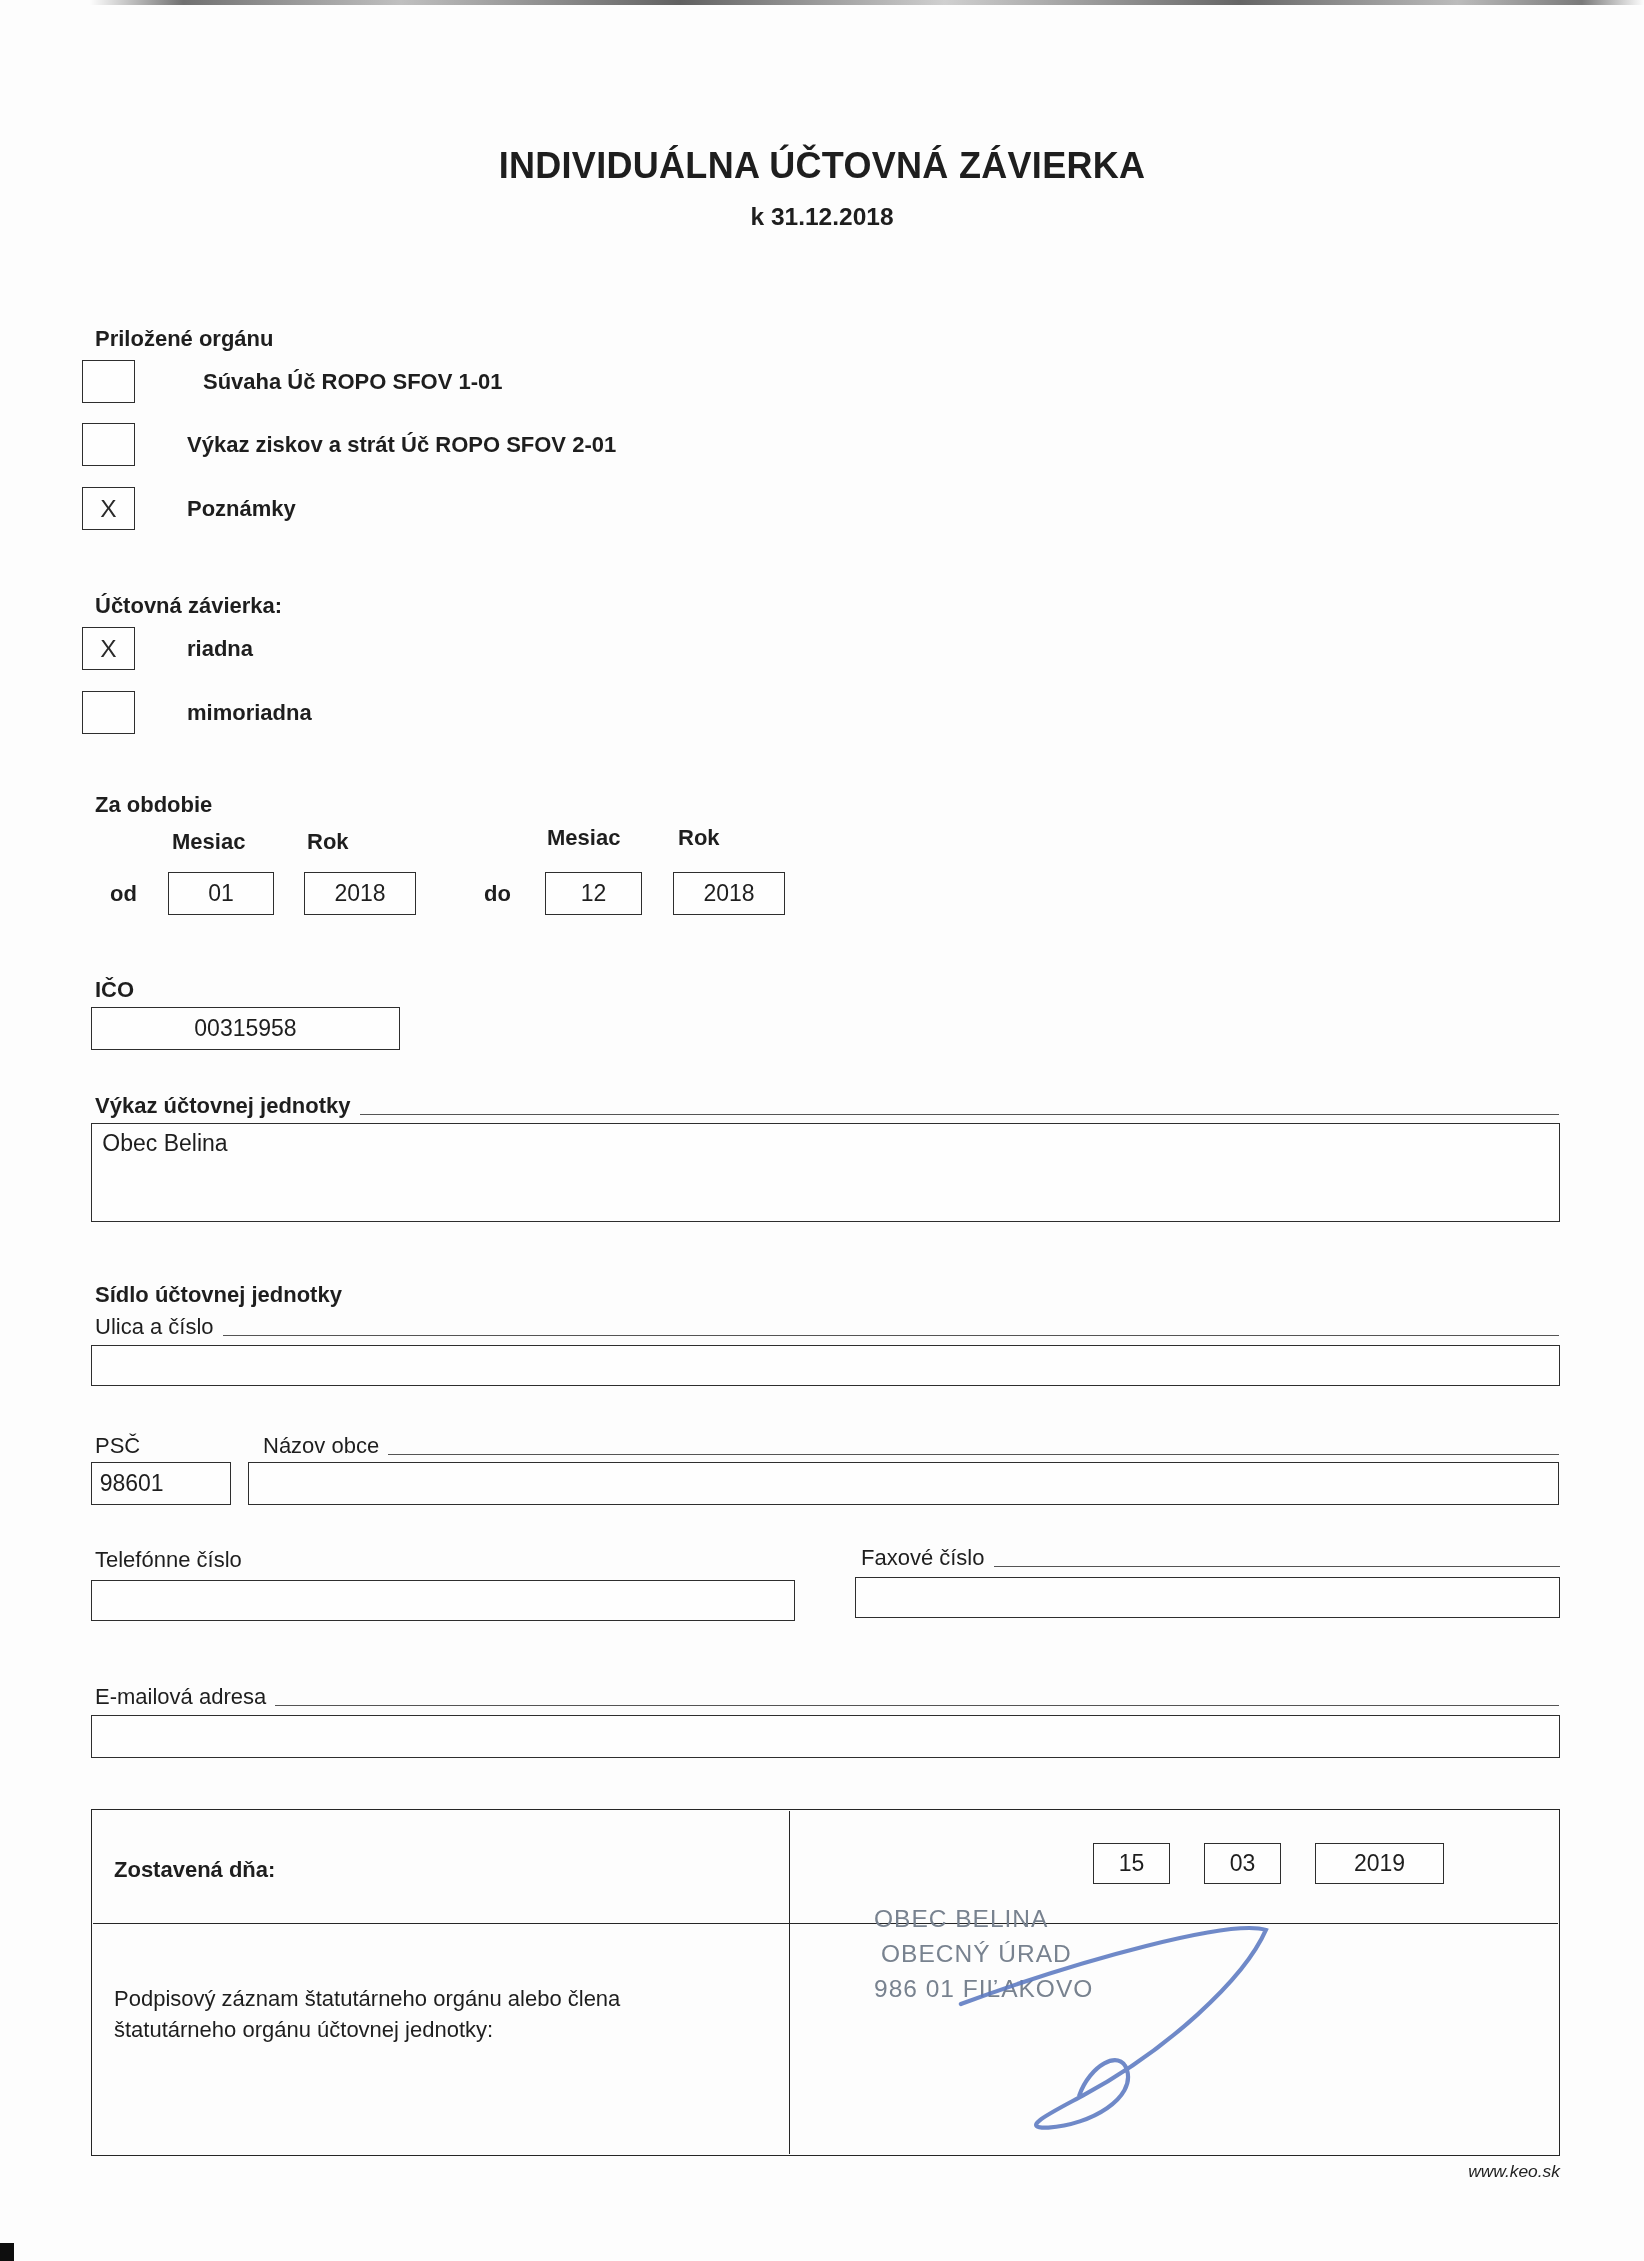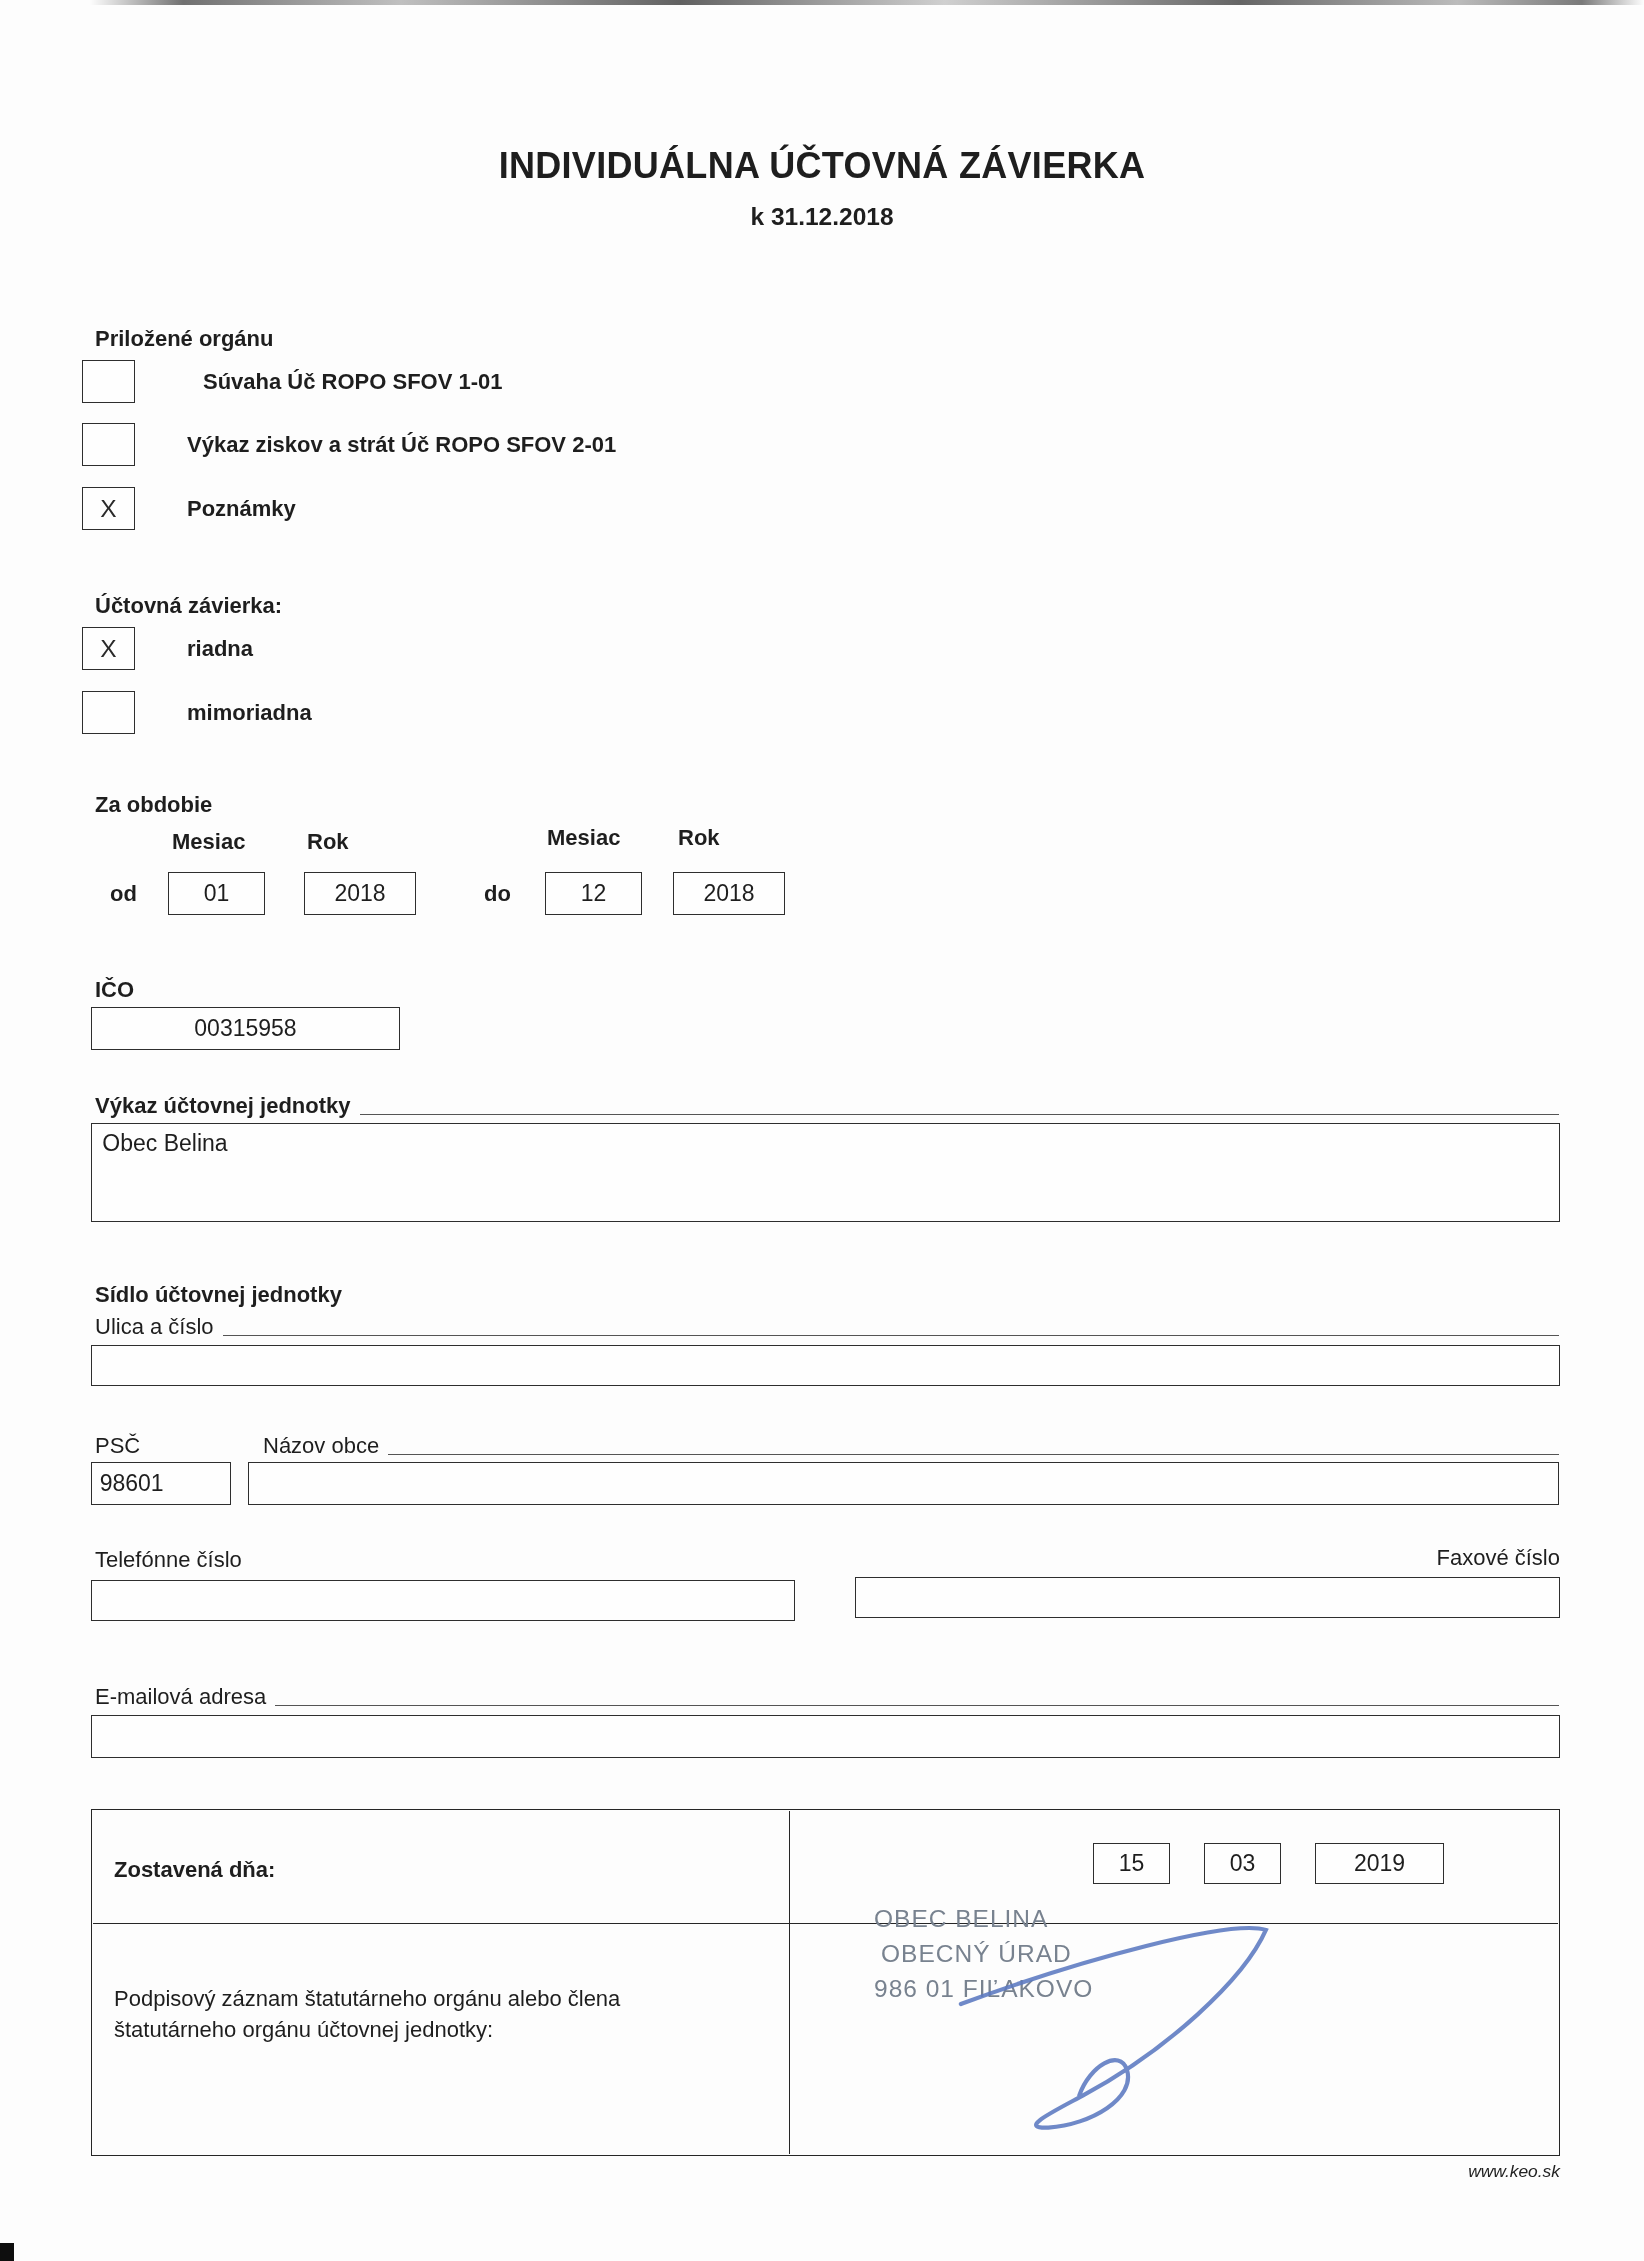--- a/index.html
+++ b/index.html
@@ -90,21 +90,21 @@
   </div>
 
   <div class="abs lbl b" style="left:95px; top:792px;">Za obdobie</div>
 
   <div class="abs lbl b" style="left:172px; top:829px;">Mesiac</div>
   <div class="abs lbl b" style="left:307px; top:829px;">Rok</div>
   <div class="abs lbl b" style="left:547px; top:825px;">Mesiac</div>
   <div class="abs lbl b" style="left:678px; top:825px;">Rok</div>
 
   <div class="abs lbl b" style="left:110px; top:881px;">od</div>
-  <div class="box center" style="left:168px; top:872px; width:97px; height:43px;">01</div>
+  <div class="box center" style="left:168px; top:872px; width:106px; height:43px;">01</div>
   <div class="box center" style="left:304px; top:872px; width:112px; height:43px;">2018</div>
   <div class="abs lbl b" style="left:484px; top:881px;">do</div>
   <div class="box center" style="left:545px; top:872px; width:97px; height:43px;">12</div>
   <div class="box center" style="left:673px; top:872px; width:112px; height:43px;">2018</div>
 
   <div class="abs lbl b" style="left:95px; top:977px;">IČO</div>
   <div class="box center" style="left:91px; top:1007px; width:309px; height:43px;">00315958</div>
 
   <div class="lblrow" style="left:95px; top:1093px; width:1464px;">
     <span class="lbl b">Výkaz účtovnej jednotky</span>
@@ -122,21 +122,21 @@
 
   <div class="lblrow" style="left:95px; top:1433px; width:1464px;">
     <span class="lbl psc-span">PSČ</span>
     <span class="lbl">Názov obce</span>
     <div class="flexrule"></div>
   </div>
   <div class="box padleft" style="left:91px; top:1462px; width:140px; height:43px;">98601</div>
   <div class="box padleft" style="left:248px; top:1462px; width:1311px; height:43px;"></div>
 
   <div class="abs lbl" style="left:95px; top:1547px;">Telefónne číslo</div>
-  <div class="lblrow" style="left:861px; top:1545px; width:699px;flex-direction:column;">
+  <div class="lblrow" style="left:861px; top:1545px; width:699px;">
     <span class="lbl">Faxové číslo</span>
     <div class="flexrule"></div>
   </div>
   <div class="box padleft" style="left:91px; top:1580px; width:704px; height:41px;"></div>
   <div class="box padleft" style="left:855px; top:1577px; width:705px; height:41px;"></div>
 
   <div class="lblrow" style="left:95px; top:1684px; width:1464px;">
     <span class="lbl">E-mailová adresa</span>
     <div class="flexrule"></div>
   </div>

